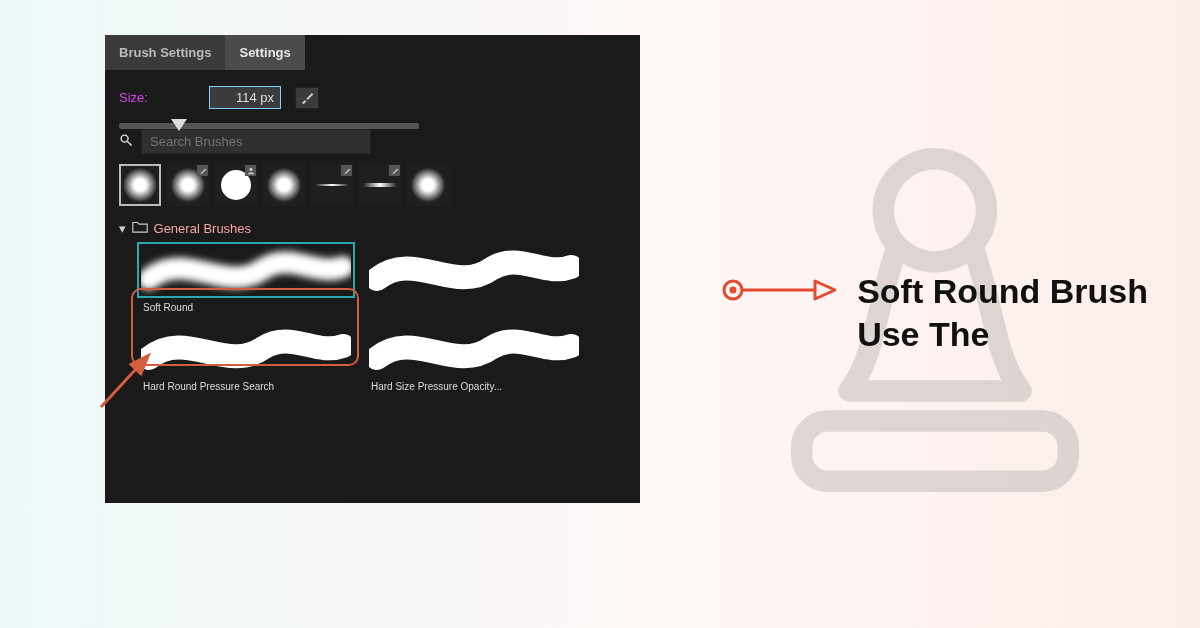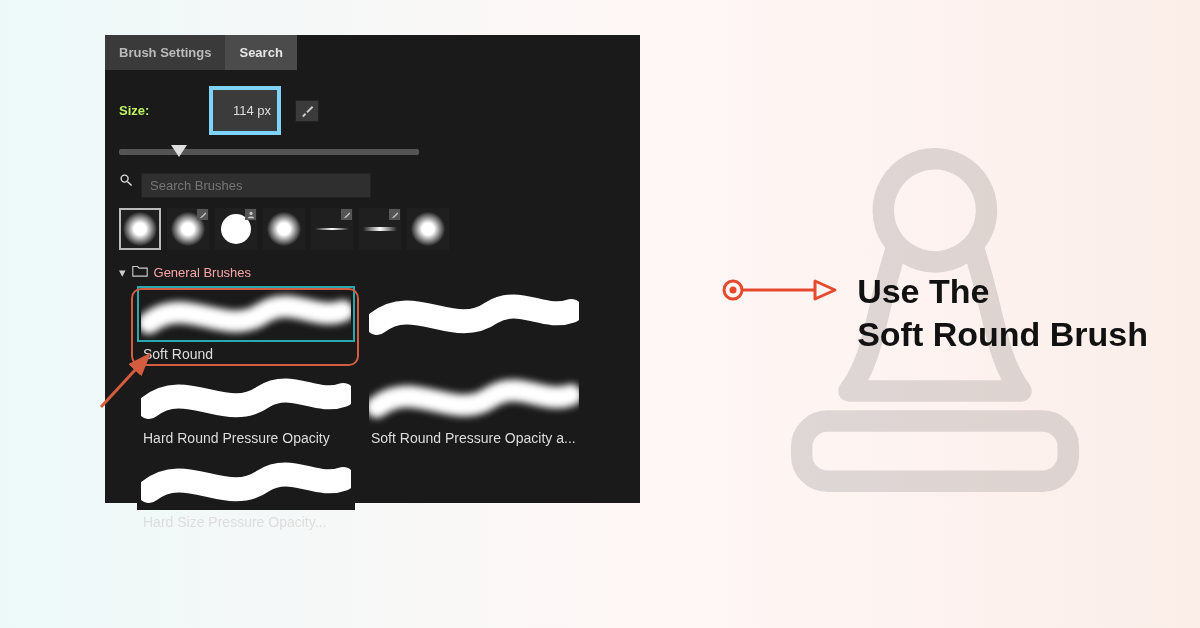--- a/index.html
+++ b/index.html
@@ -43,27 +43,27 @@
     color: #bbb;
     font-weight: 600;
     font-size: 13px;
   }
   .tab.active { background: #4b4b4b; color: #e6e6e6; }
 
   
   .panel-body { padding: 10px 14px 0 14px; }
 
   .size-row { display: flex; align-items: center; margin-top: 6px; }
-  .size-label { color: #bef264; width: 90px; font-weight: bold; }
+  .size-label { color: #d946ef; width: 90px; }
   .size-value {
     width: 72px;
     background: #3b3b3b;
-    border: 4px solid #7dd3fc;
+    border: 1px solid #7dd3fc;
     color: #ddd;
-    padding: 13px 6px;
+    padding: 3px 6px;
     text-align: right;
     font-size: 13px;
   }
   .size-toggle {
     width: 24px; height: 22px;
     background: #3b3b3b;
     border: 1px solid #222;
     margin-left: 14px;
     display: flex; align-items: center; justify-content: center;
   }
@@ -79,21 +79,21 @@
   .slider-handle {
     position: absolute;
     left: 52px;
     top: -4px;
     width: 0; height: 0;
     border-left: 8px solid transparent;
     border-right: 8px solid transparent;
     border-top: 12px solid #ddd;
   }
 
-  .search-row { display: flex; align-items: flex-start; margin-top: 18px; }
+  .search-row { display: flex; align-items: center; }
   .search-icon { color: #ddd; font-size: 14px; margin-right: 8px; }
   .search-input {
     flex: none; width: 230px;
     background: #2f2f2f;
     border: 1px solid #222;
     color: #888;
     padding: 4px 8px;
     font-size: 13px;
   }
 
@@ -139,21 +139,21 @@
   }
   .brush-cell { width: 218px; }
   .stroke-box {
     width: 218px; height: 56px;
     background: #1a1a1a;
     display: flex; align-items: center; justify-content: center;
     overflow: hidden;
   }
   .brush-label {
     color: #ddd;
-    font-size: 14px;
+    font-size: 10px;
     padding: 4px 4px 2px 6px;
     white-space: nowrap; overflow: hidden; text-overflow: ellipsis;
   }
   
   .highlight-sel .stroke-box {
     outline: 2px solid #2aa8b0;
     outline-offset: -2px;
   }
 
   
@@ -192,21 +192,21 @@
   <g fill="none" stroke="#555" stroke-width="10" stroke-linecap="round" stroke-linejoin="round">
     <path d="M100 18 a24 24 0 1 1 -0.1 0 Z"></path>
     <path d="M82 60 C72 90 72 110 60 126 L140 126 C128 110 128 90 118 60"></path>
     <rect x="38" y="140" width="124" height="28" rx="12"></rect>
   </g>
 </svg>
 
 <div class="panel">
   <div class="tabs">
     <div class="tab">Brush Settings</div>
-    <div class="tab active">Search</div>
+    <div class="tab active">Settings</div>
   </div>
 
   <div class="panel-body">
     <div class="size-row">
       <div class="size-label">Size:</div>
       <div class="size-value">114 px</div>
       <div class="size-toggle">
         <svg width="14" height="14" viewBox="0 0 20 20">
           <path d="M3 17 L7 13 L9 15 L5 19 Z M9 11 L17 3 L19 5 L11 13 Z" fill="#ccc"></path>
         </svg>
@@ -297,29 +297,21 @@
               <path d="M8 36 C 45 6, 85 52, 122 26 C 150 8, 175 34, 202 24" fill="none" stroke="#fff" stroke-width="24" stroke-linecap="round" style=""></path>
             </svg>
           </div>
         </div>
         <div class="brush-cell">
           <div class="stroke-box">
             <svg width="210" height="54" viewBox="0 0 210 54">
               <path d="M8 36 C 45 6, 85 52, 122 26 C 150 8, 175 34, 202 24" fill="none" stroke="#fff" stroke-width="24" stroke-linecap="round" style=""></path>
             </svg>
           </div>
-          <div class="brush-label">Hard Round Pressure Opacity</div>
-        </div>
-        <div class="brush-cell">
-          <div class="stroke-box">
-            <svg width="210" height="54" viewBox="0 0 210 54">
-              <path d="M8 36 C 45 6, 85 52, 122 26 C 150 8, 175 34, 202 24" fill="none" stroke="#fff" stroke-width="22" stroke-linecap="round" style="filter:blur(3.5px);"></path>
-            </svg>
-          </div>
-          <div class="brush-label">Soft Round Pressure Opacity a...</div>
+          <div class="brush-label">Hard Round Pressure Search</div>
         </div>
         <div class="brush-cell">
           <div class="stroke-box">
             <svg width="210" height="54" viewBox="0 0 210 54">
               <path d="M8 36 C 45 6, 85 52, 122 26 C 150 8, 175 34, 202 24" fill="none" stroke="#fff" stroke-width="24" stroke-linecap="round" style=""></path>
             </svg>
           </div>
           <div class="brush-label">Hard Size Pressure Opacity...</div>
         </div>
       </div>
@@ -338,16 +330,16 @@
 </svg>
 
 <div class="instruction">
   <svg width="120" height="40" viewBox="0 0 120 40">
     <circle cx="14" cy="20" r="9" fill="none" stroke="#e64a2e" stroke-width="3"></circle>
     <circle cx="14" cy="20" r="3.5" fill="#e64a2e"></circle>
     <line x1="24" y1="20" x2="96" y2="20" stroke="#e64a2e" stroke-width="3"></line>
     <path d="M96 11 L116 20 L96 29 Z" fill="none" stroke="#e64a2e" stroke-width="3" stroke-linejoin="round"></path>
   </svg>
   <div class="instr-text">
+    <div>Soft Round Brush</div>
     <div>Use The</div>
-    <div>Soft Round Brush</div>
   </div>
 </div>
 
 </body></html>

